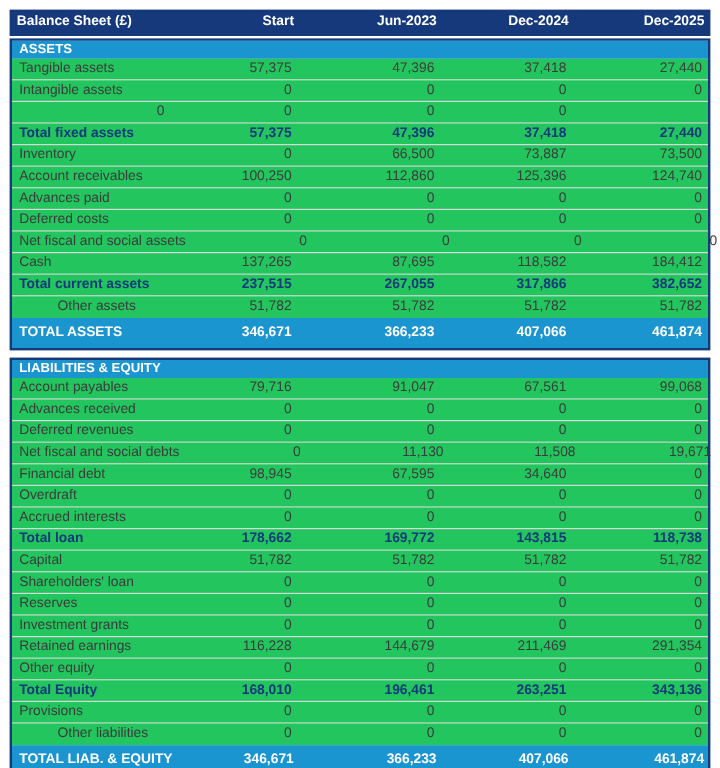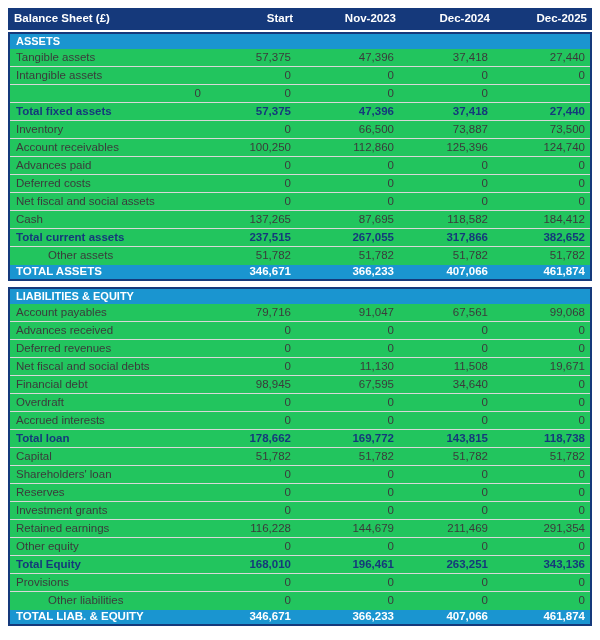--- a/index.html
+++ b/index.html
@@ -9,20 +9,21 @@
     font-family:"Liberation Sans", sans-serif;
     color:#3b3b3b;
     -webkit-font-smoothing:antialiased;
   }
   .sheet { margin:8px auto 0; width:584px; }
 
   .row {
     display:grid;
     grid-template-columns:1fr 90px 103px 94px 97px;
     align-items:center;
+    gap:16px;
   }
   .cell { font-size:11.5px; line-height:1; white-space:nowrap; }
   .cell.label { padding-left:6px; text-align:left; }
   .cell.num   { text-align:right; padding-right:5px; font-variant-numeric:tabular-nums; }
 
   .header-row {
     background:var(--navy,#15397B);
     color:#fff; font-weight:bold;
     height:22px; margin-bottom:2px;
   }
@@ -33,21 +34,21 @@
     margin-bottom:6px;
     background:#fff;
   }
 
   .band {
     background:var(--blue,#1A95D0);
     color:#fff; font-weight:bold;
     height:15px;
   }
   .band .cell { font-size:11px; font-weight:bold; }
-  .band.total-band { height:14px; }
+  .band.total-band { height:25px; }
   .band.total-band .cell { font-size:11.5px; }
 
   .row.data {
     height:18px;
     border-bottom:1px solid var(--rowline,#D8D8D8);
     background:#22c55e;
     color:var(--bodytext,#3B3B3B);
   }
   .rows .row.data:last-child { border-bottom:none;padding-left:32px; }
 
@@ -55,21 +56,21 @@
   .row.data.boldrow .cell { font-weight:bold; }
 </style>
 </head>
 <body>
 
 <div class="sheet">
 
   <div class="row header-row">
     <div class="cell label">Balance Sheet (£)</div>
     <div class="cell num">Start</div>
-    <div class="cell num">Nov-2023</div>
+    <div class="cell num">Jun-2023</div>
     <div class="cell num">Dec-2024</div>
     <div class="cell num">Dec-2025</div>
   </div>
 
   <div class="box">
     <div class="row band">
       <div class="cell label">ASSETS</div>
       <div class="cell num"></div>
       <div class="cell num"></div>
       <div class="cell num"></div>

